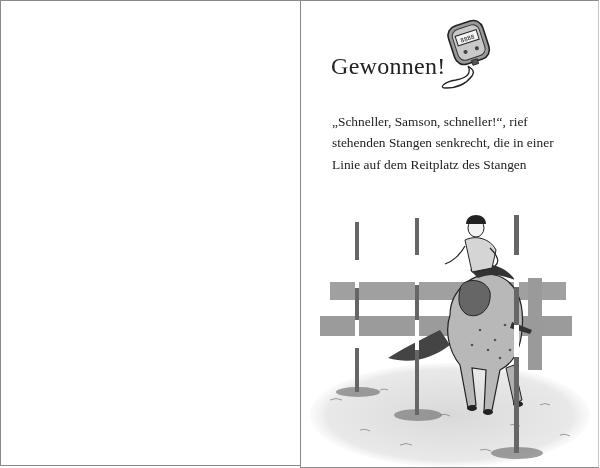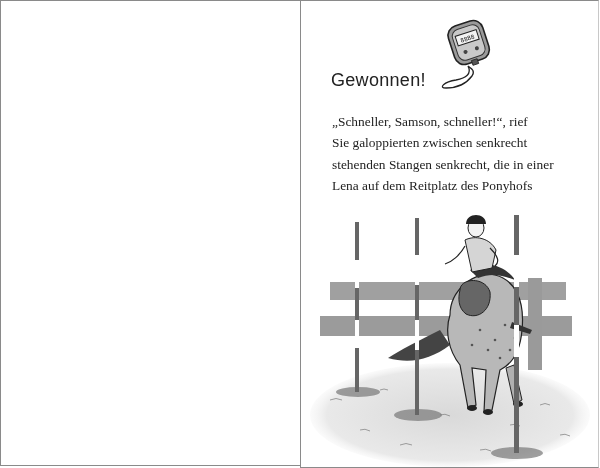--- a/index.html
+++ b/index.html
@@ -2,23 +2,23 @@
 <html><head>
   <meta charset="utf-8">
   <style>
     html, body { margin: 0; padding: 0; background: #ffffff; }
     body { width: 600px; height: 468px; position: relative; overflow: hidden; }
     .spread { position: absolute; left: 0; top: 0; width: 600px; height: 468px; }
     .page { position: absolute; top: 0; height: 466px; background: #ffffff; border: 1px solid #8a8a8a; box-sizing: border-box; }
     .page-left { left: 0; width: 301px; }
     .page-right { left: 300px; width: 299px; height: 468px; border-left: 1px solid #8a8a8a; border-right: 1px solid #c8c8c8; border-bottom: 1px solid #8a8a8a; }
     .heading {
-      position: absolute; left: 331px; top: 70px;
-      font-family: Liberation Sans, sans-serif;
-      font-size: 18px; color: #222; letter-spacing: 0.3px;
+      position: absolute; left: 331px; top: 53px;
+      font-family: Liberation Serif, serif;
+      font-size: 24px; color: #222; letter-spacing: 0.3px;
     }
     .stopwatch { position: absolute; left: 432px; top: 18px; width: 62px; height: 72px; }
     .body-text {
       position: absolute; left: 332px; top: 111px; width: 250px;
       font-family: Liberation Serif, serif;
       font-size: 13.4px; color: #222; line-height: 21.3px;
     }
     .body-text .line { display: block; white-space: nowrap; }
     .illustration { position: absolute; left: 300px; top: 200px; width: 300px; height: 268px; }
   </style>
@@ -39,23 +39,22 @@
       <text x="36" y="22" font-family="DejaVu Sans Mono, monospace" font-size="6" text-anchor="middle" fill="#222">8888</text>
       <circle cx="30" cy="32" r="2" fill="#444"></circle>
         <circle cx="42" cy="32" r="2" fill="#444"></circle>
       <rect x="33" y="42" width="6" height="5" fill="#555" stroke="#222" stroke-width="0.8"></rect>
     </g>
     <path d="M36 48 C 40 56, 34 60, 24 62 C 12 64, 6 70, 14 70 C 24 70, 34 66, 40 58 C 44 52, 38 50, 36 48" fill="none" stroke="#222" stroke-width="1.3"></path>
   </svg>
 
   <div class="body-text">
     <span class="line">„Schneller, Samson, schneller!“, rief</span>
-    <span class="line">Sie galoppierten zwischen senkrecht</span>
     <span class="line">stehenden Stangen senkrecht, die in einer</span>
-    <span class="line">Lena auf dem Reitplatz des Ponyhofs</span>
+    <span class="line">Linie auf dem Reitplatz des Stangen</span>
   </div>
 
   <svg class="illustration" viewBox="0 0 300 268">
     <defs>
       <radialGradient id="ground" cx="50%" cy="50%" r="55%">
         <stop offset="0%" stop-color="#d9d9d9"></stop>
         <stop offset="80%" stop-color="#e9e9e9"></stop>
         <stop offset="100%" stop-color="#ffffff" stop-opacity="0"></stop>
       </radialGradient>
     </defs>

